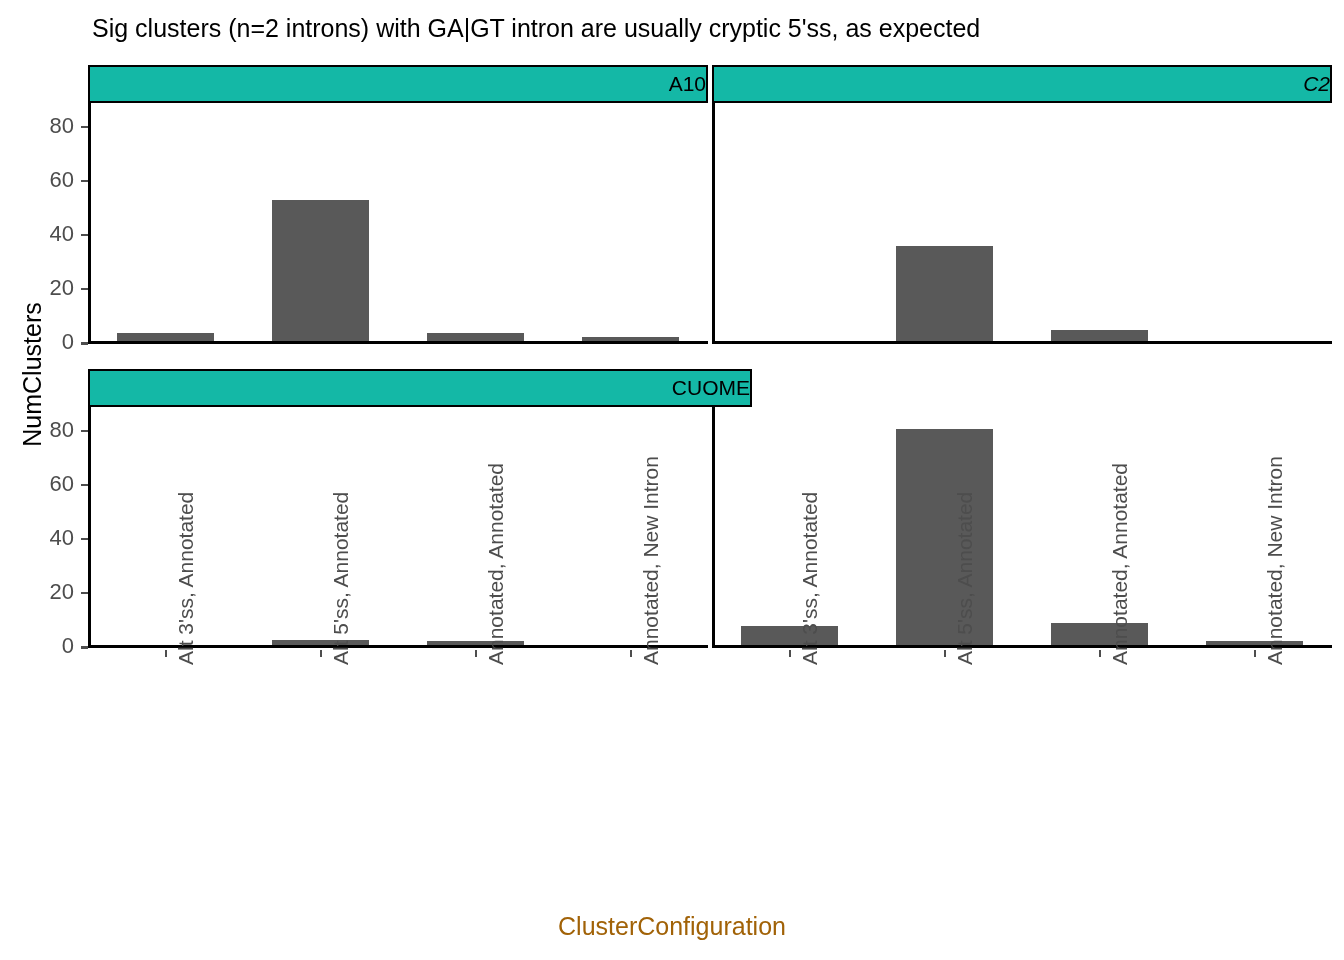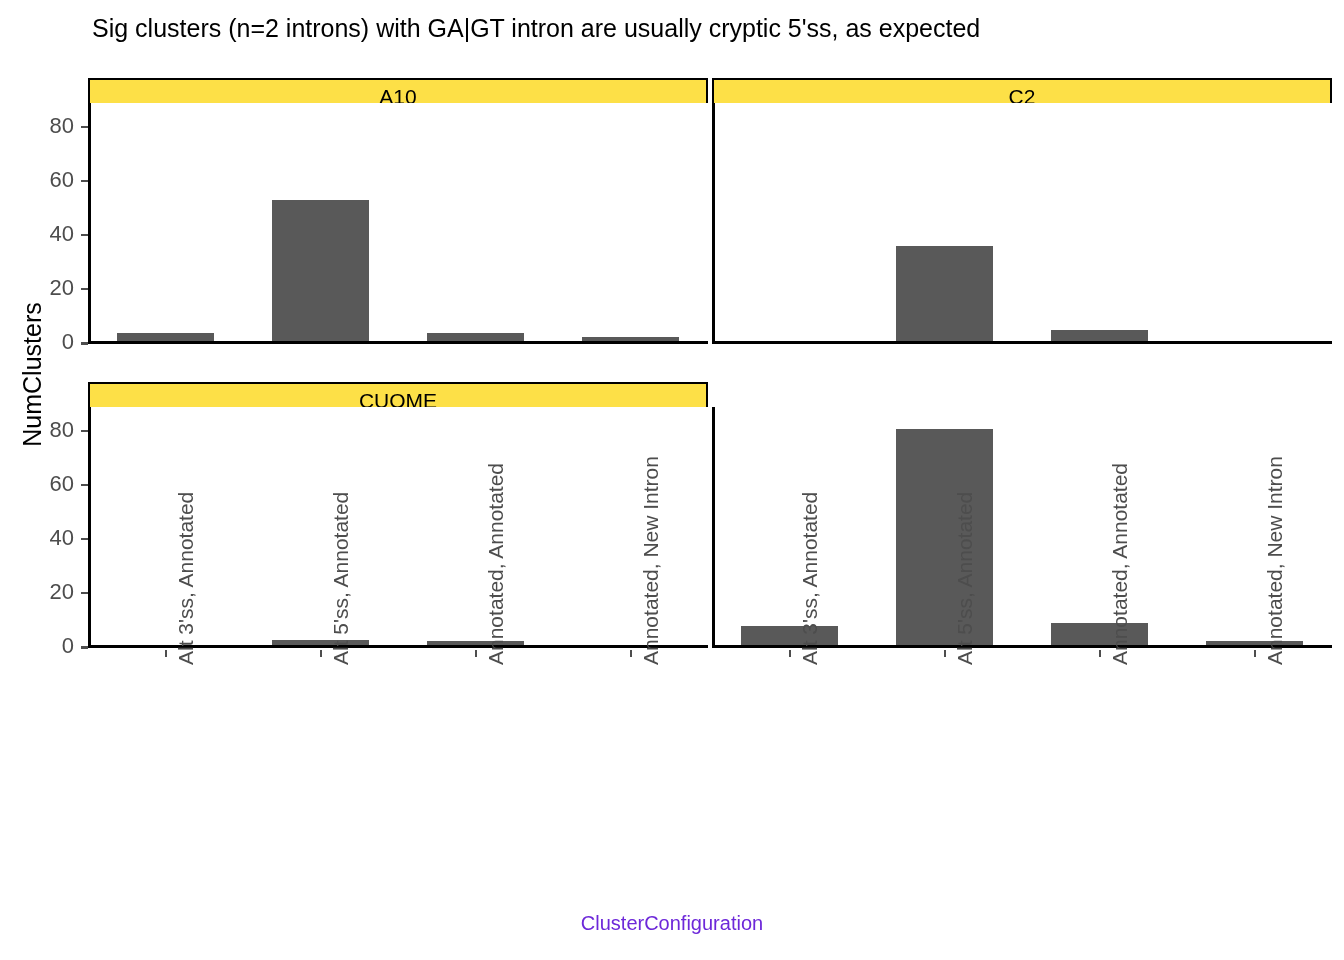--- a/index.html
+++ b/index.html
@@ -47,40 +47,40 @@
     font-size: 25px;
     color: #000000;
     white-space: nowrap;
   }
   .x-axis-title {
     position: absolute;
     left: 0px;
     top: 912px;
     width: 1344px;
     text-align: center;
-    font-size: 20px;
-    color: #6d28d9;
+    font-size: 25px;
+    color: #a16207;
   }
 
   
   .panel {
     position: absolute;
   }
   .panel-strip {
     position: absolute;
     left: 0;
-    top: 13px;
+    top: 0;
     width: 100%;
     height: 38px;
     border: 2.5px solid #000000;
-    background: #fde047;
+    background: #14b8a6;
     box-sizing: border-box;
     display: flex;
     align-items: center;
-    justify-content: center;
+    justify-content: flex-end;
   }
   .panel-strip-label {
     font-size: 21px;
     color: #000000;
   }
   .panel-area {
     position: absolute;
     left: 0;
     background: #ffffff;
     box-sizing: border-box;
@@ -160,32 +160,32 @@
       <div class="tick-y" style="left: 81px; top: 342px;"></div>
       <div class="ticklabel-y" style="left: -4px; top: 329px; width: 78px;">0</div>
       <div class="tick-y" style="left: 81px; top: 287.909px;"></div>
       <div class="ticklabel-y" style="left: -4px; top: 274.909px; width: 78px;">20</div>
       <div class="tick-y" style="left: 81px; top: 233.818px;"></div>
       <div class="ticklabel-y" style="left: -4px; top: 220.818px; width: 78px;">40</div>
       <div class="tick-y" style="left: 81px; top: 179.727px;"></div>
       <div class="ticklabel-y" style="left: -4px; top: 166.727px; width: 78px;">60</div>
       <div class="tick-y" style="left: 81px; top: 125.636px;"></div>
       <div class="ticklabel-y" style="left: -4px; top: 112.636px; width: 78px;">80</div>
-      <div class="panel" style="left: 712px; top: 65px; width: 620px; height: 280px;">
+      <div class="panel" style="left: 712px; top: 65px; width: 620px; height: 280px; font-style: italic;">
         <div class="panel-strip">
           <span class="panel-strip-label">C2</span>
         </div>
         <div class="panel-area" style="top: 38px; width: 620px; height: 238px;">
           <div class="axis-line-y" style="left: 0px; top: 0px; height: 240.5px;"></div>
           <div class="axis-line-x" style="left: 0px; top: 238px; width: 620px;"></div>
           <div class="bar" title="Alt 5'ss, Annotated: 35" style="left: 184.45px; top: 143.341px; width: 96.1px; height: 94.6591px;"></div>
           <div class="bar" title="Annotated, Annotated: 4" style="left: 339.45px; top: 227.182px; width: 96.1px; height: 10.8182px;"></div>
         </div>
       </div>
-      <div class="panel" style="left: 88px; top: 369px; width: 620px; height: 280px;">
+      <div class="panel" style="left: 88px; top: 369px; width: 620px; height: 280px; padding-left: 44px;">
         <div class="panel-strip">
           <span class="panel-strip-label">CUOME</span>
         </div>
         <div class="panel-area" style="top: 38px; width: 620px; height: 238px;">
           <div class="axis-line-y" style="left: 0px; top: 0px; height: 240.5px;"></div>
           <div class="axis-line-x" style="left: 0px; top: 238px; width: 620px;"></div>
           <div class="bar" title="Alt 5'ss, Annotated: 2" style="left: 184.45px; top: 232.591px; width: 96.1px; height: 5.40909px;"></div>
           <div class="bar" title="Annotated, Annotated: 1" style="left: 339.45px; top: 234px; width: 96.1px; height: 4px;"></div>
         </div>
       </div>

